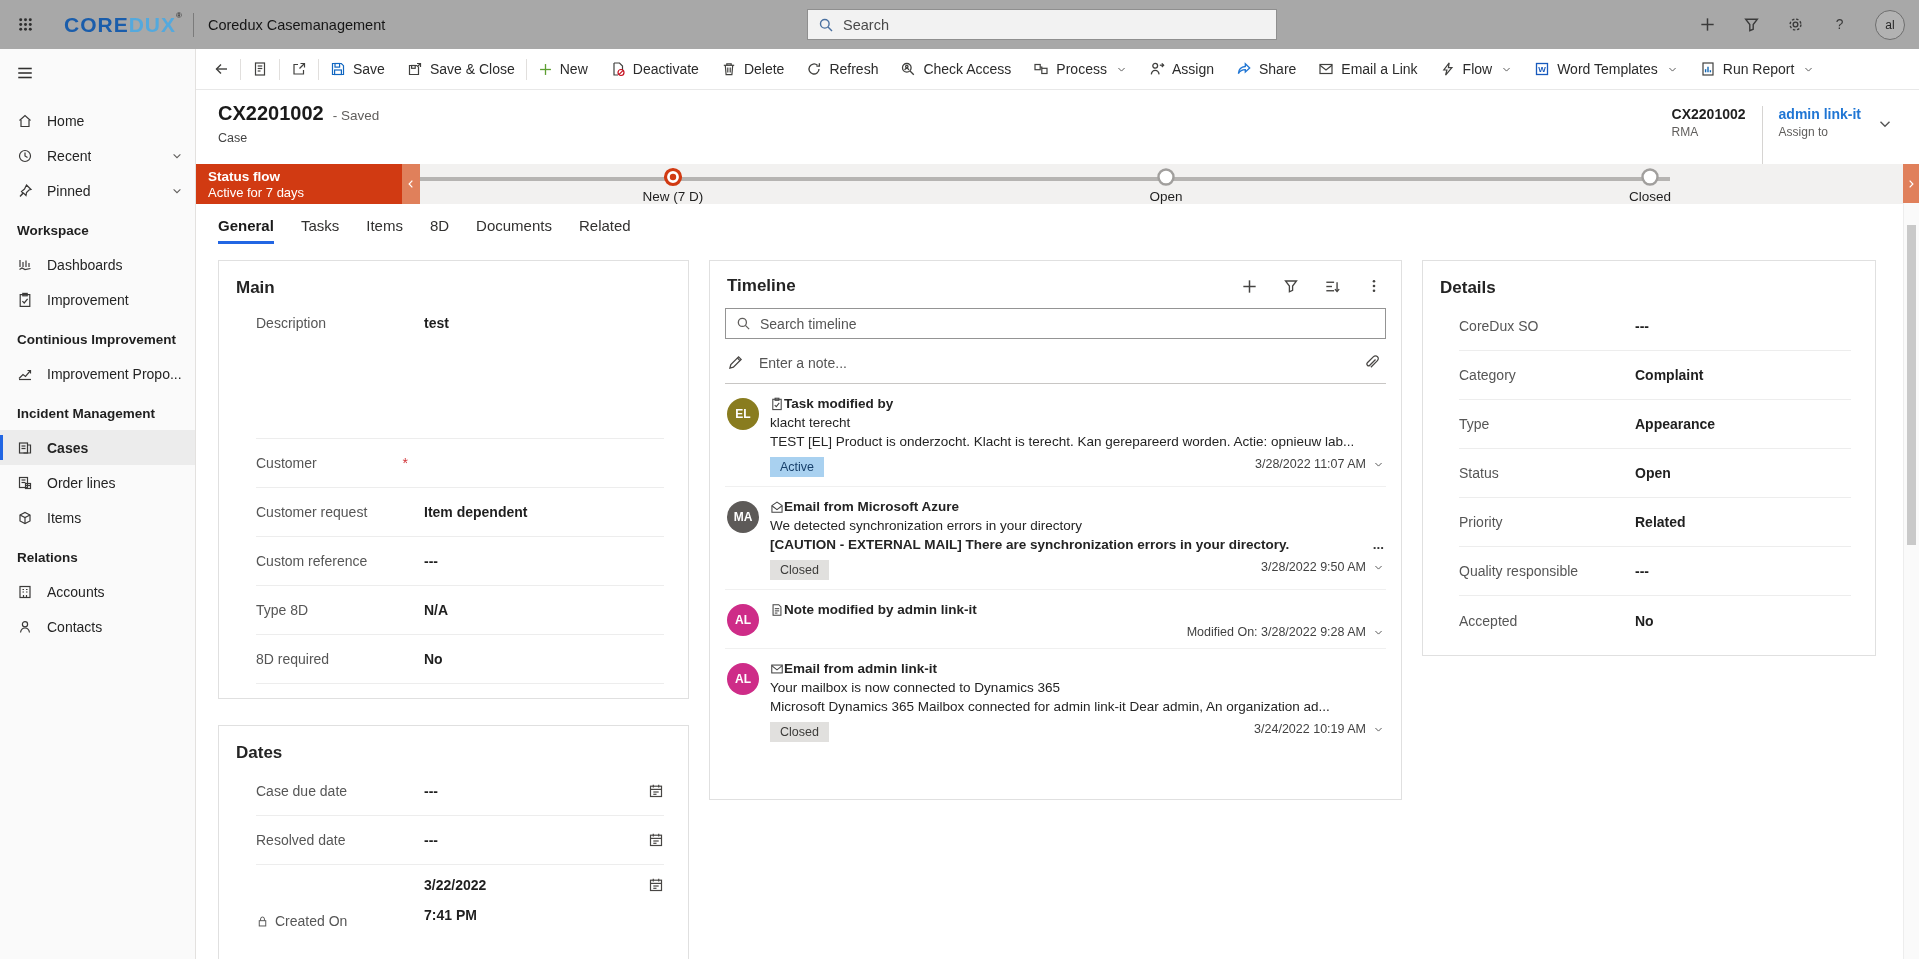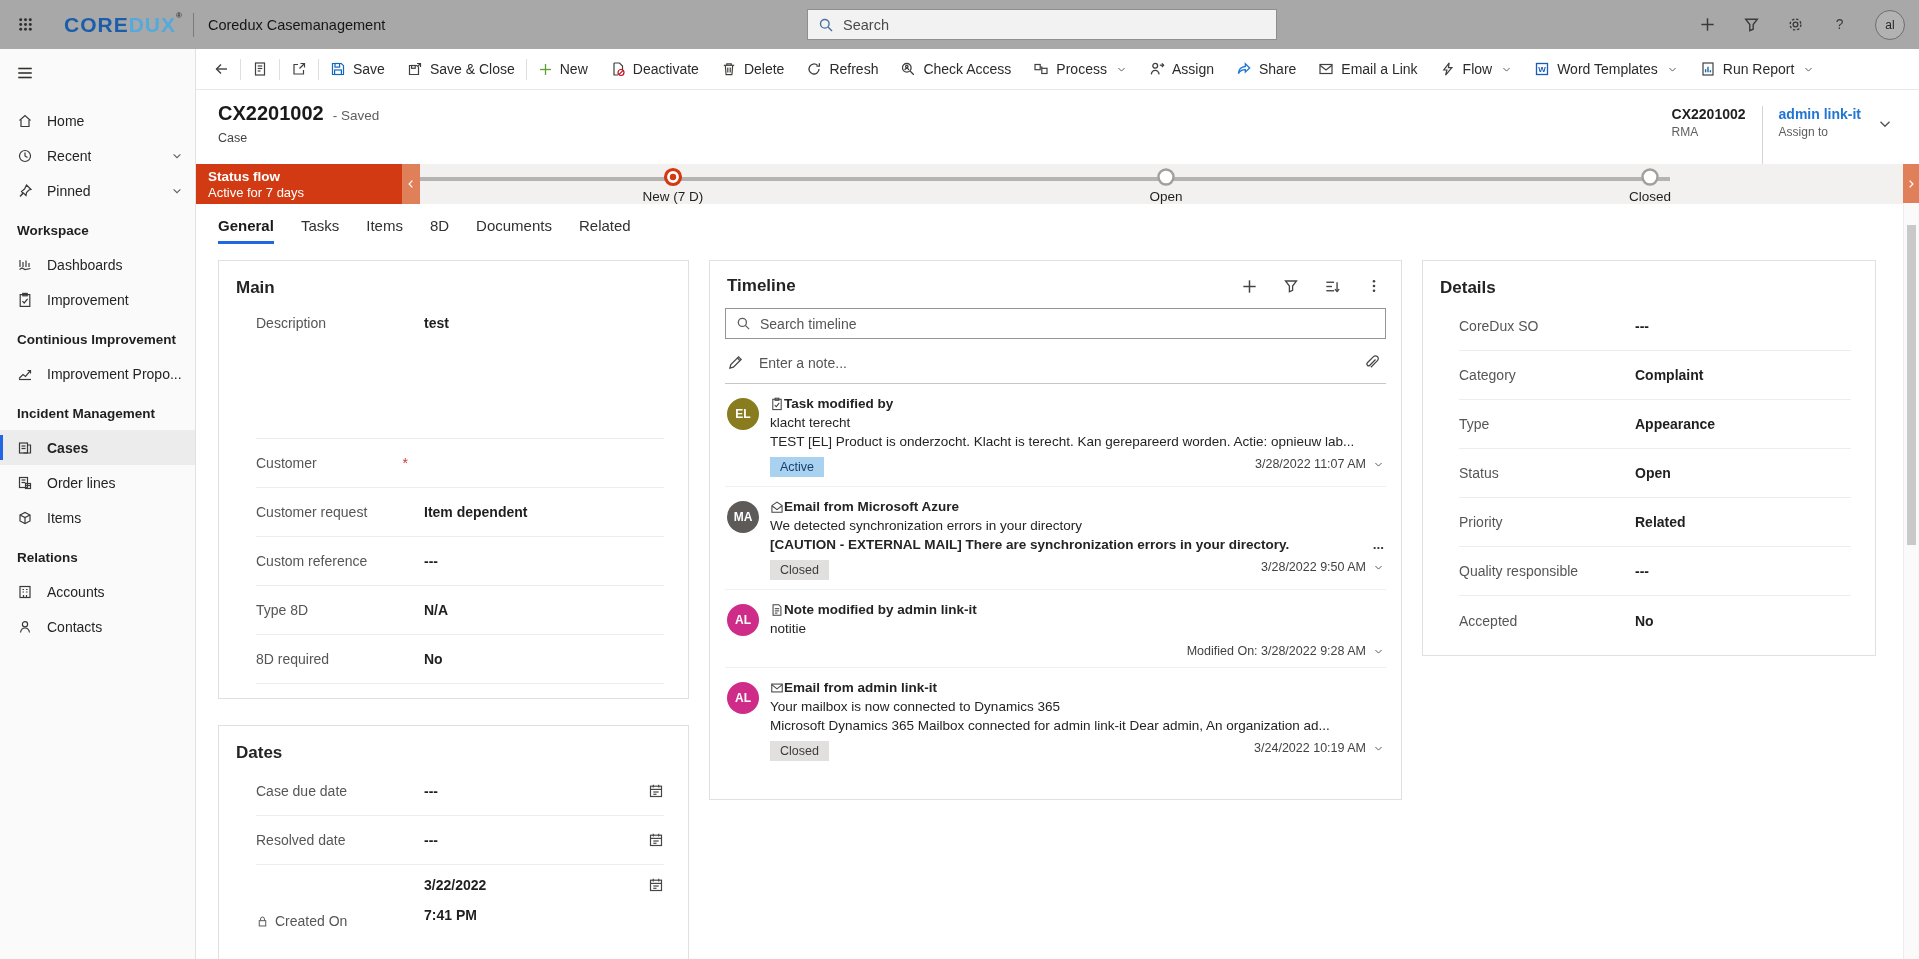--- a/index.html
+++ b/index.html
@@ -896,21 +896,20 @@
 
           <div class="t-entry">
             <div class="t-avatar" style="background-color: rgb(206, 44, 136);">AL</div>
             <div class="t-body">
               <div class="t-titlerow">
                   <svg class="ic t-ico" width="14" height="14">
                     <use href="#i-note"></use>
                   </svg>
                   <span>Note modified by admin link-it</span>
                 </div>
-              <div class="t-line">notitie</div>
               <div class="t-foot right">
                 <span class="t-date">
                     <span>Modified On: 3/28/2022 9:28 AM</span>
                     <svg class="ic dd" width="11" height="11">
                       <use href="#i-chevdown"></use>
                     </svg>
                   </span>
               </div>
             </div>
           </div>

